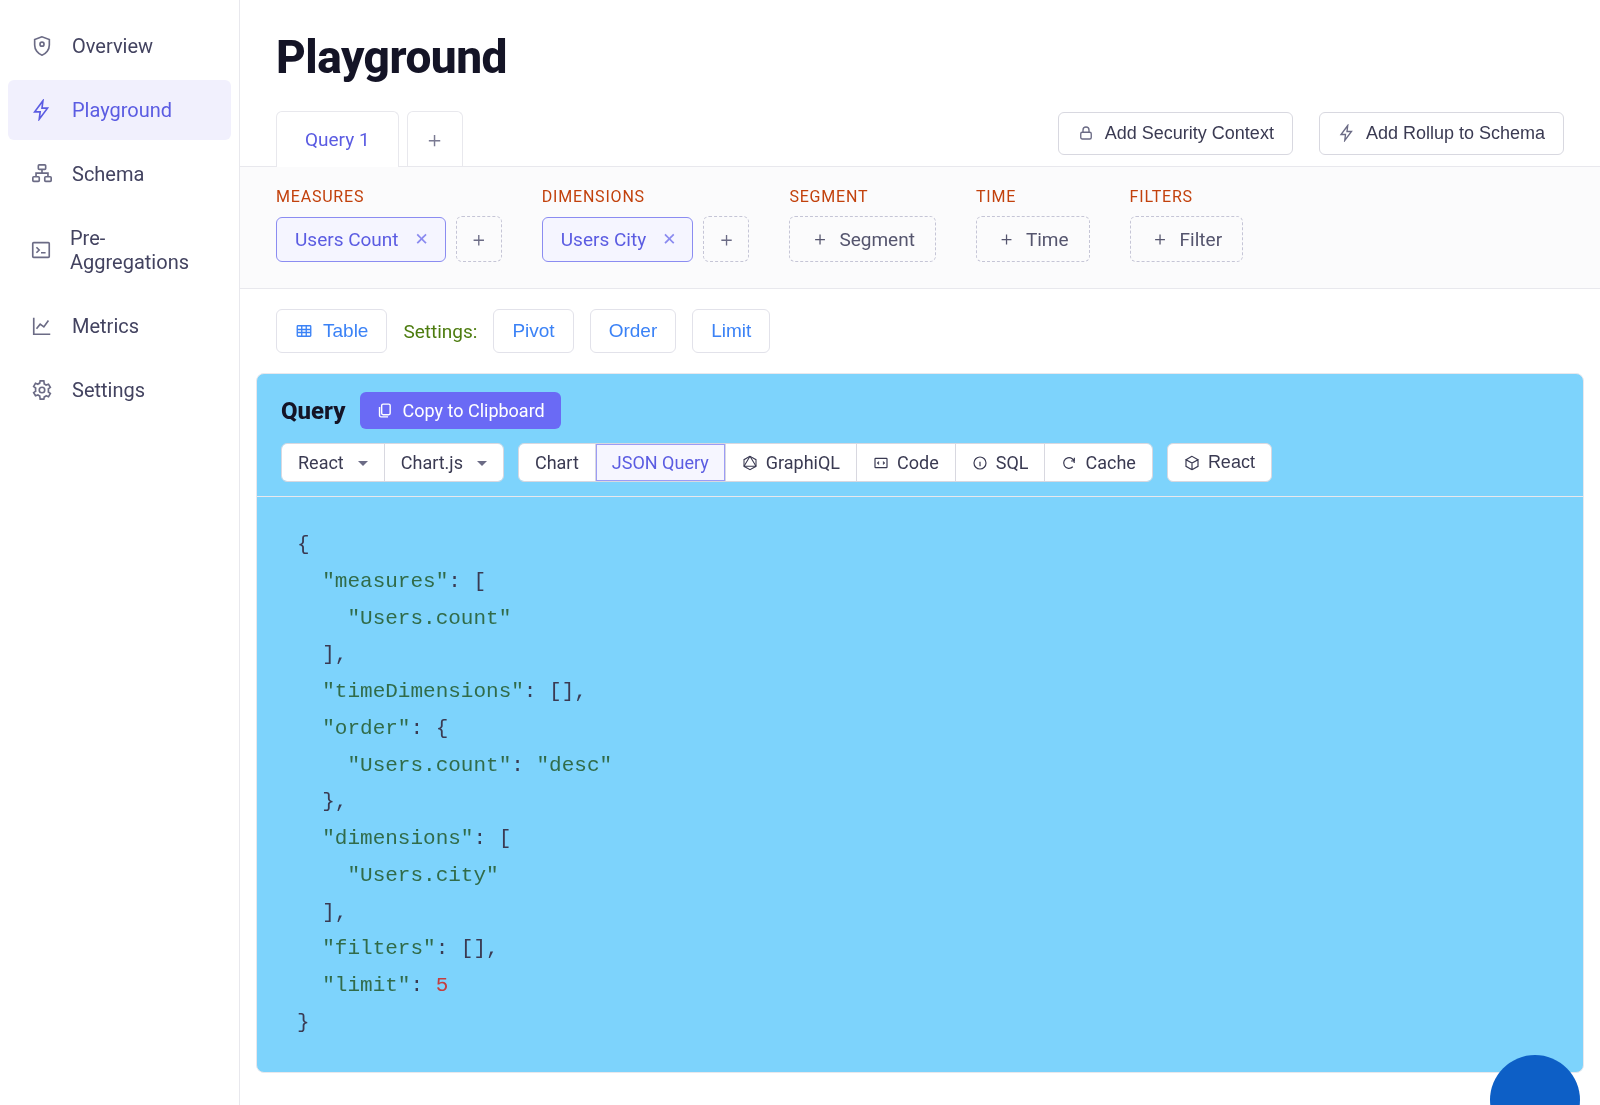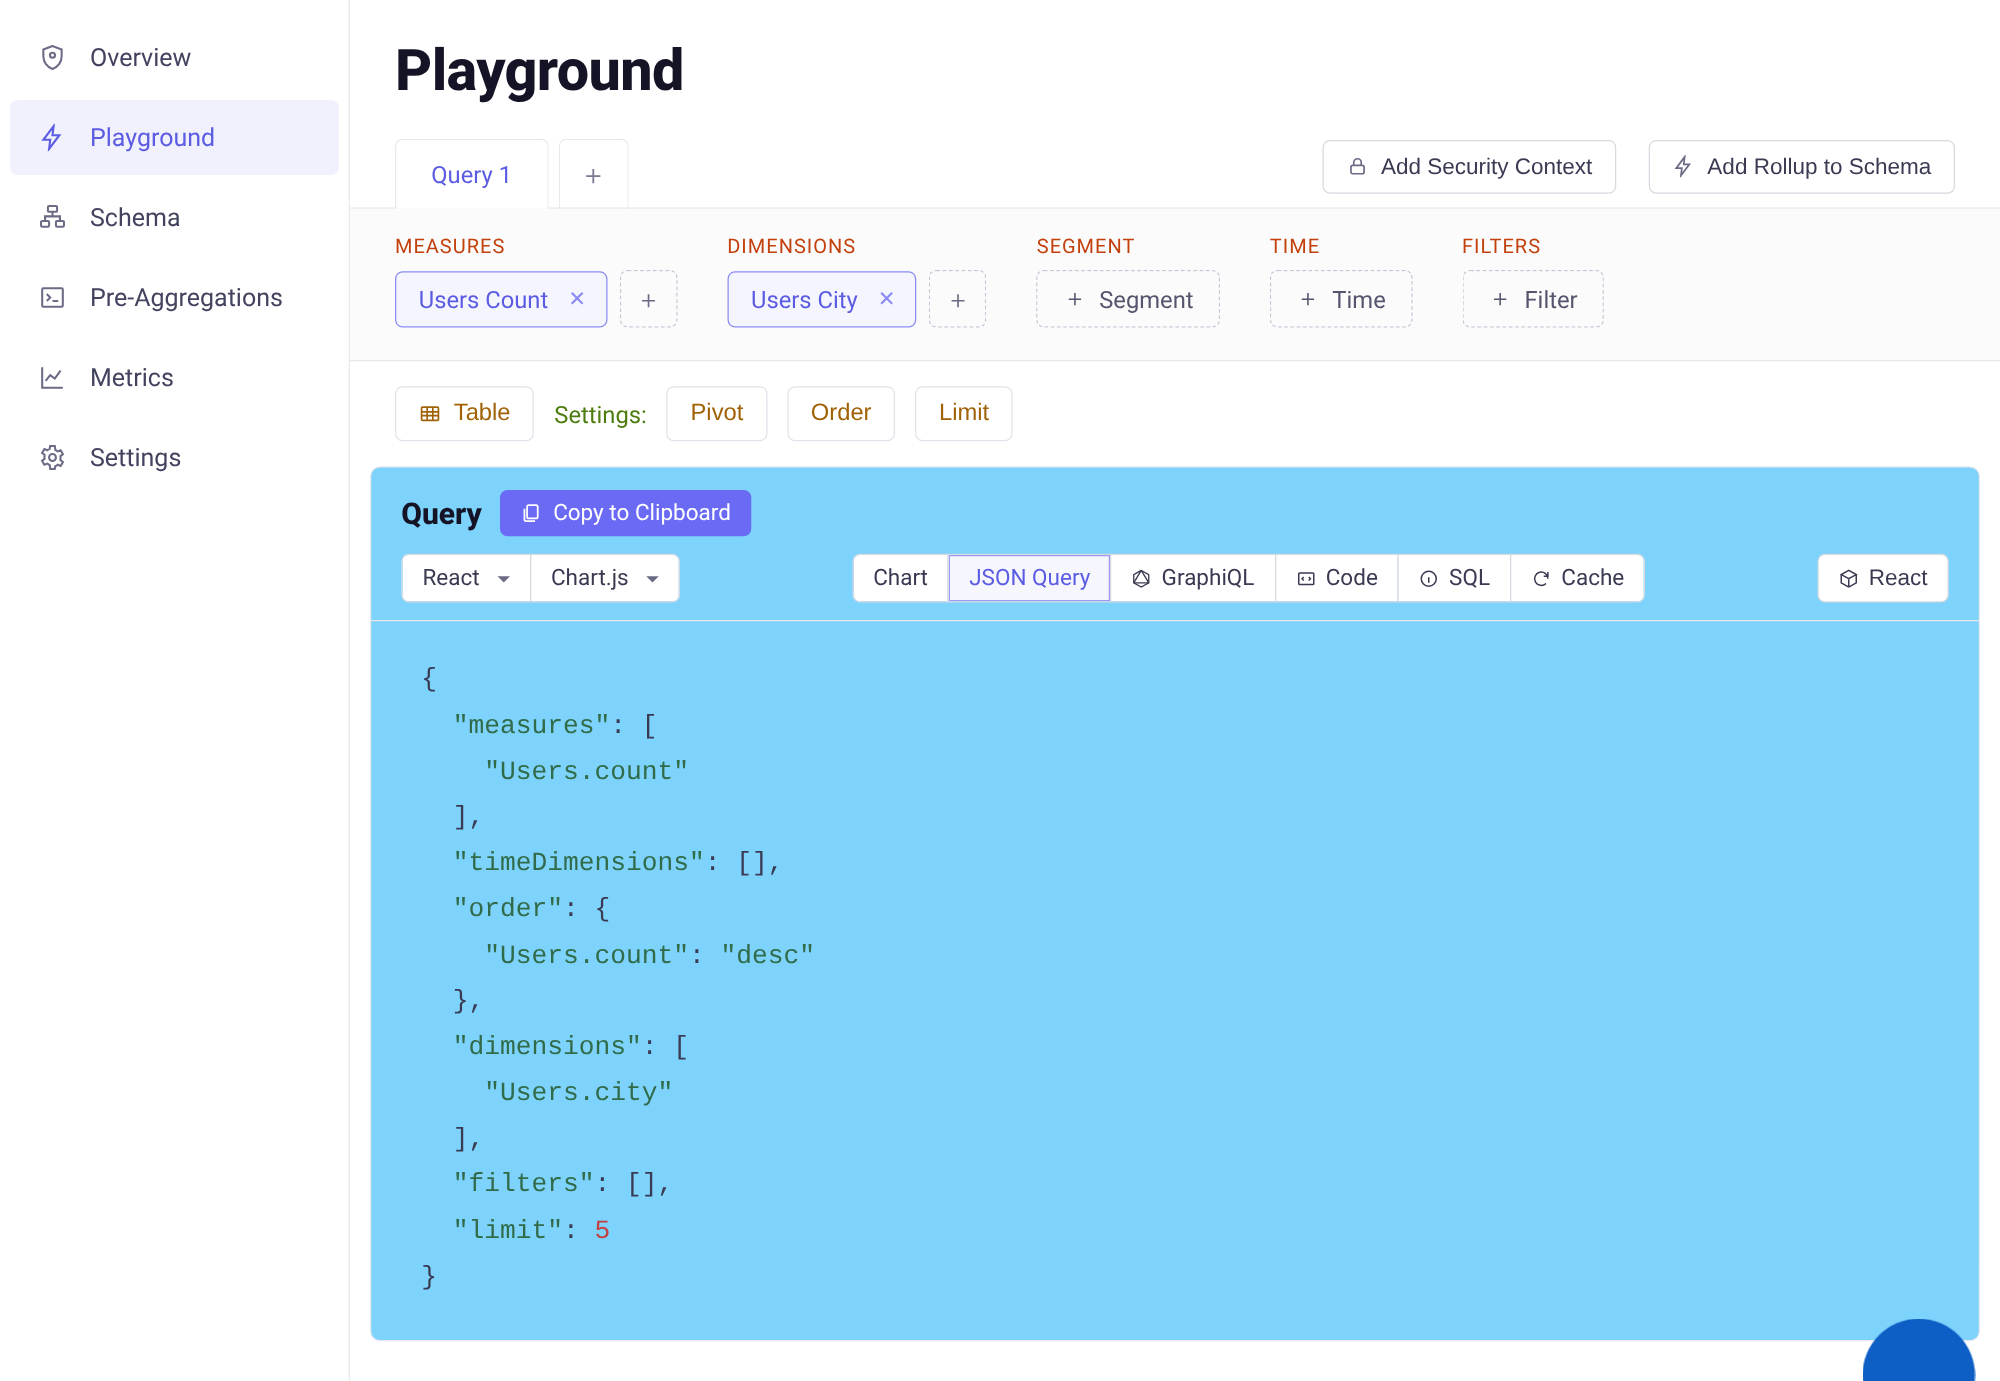--- a/index.html
+++ b/index.html
@@ -7,21 +7,21 @@
     font-family: -apple-system, BlinkMacSystemFont, "Segoe UI", Roboto, Helvetica, Arial, sans-serif;
     font-size: 18px;
     color: #1a1a2e;
     background: #fff;
     width: 1600px;
     height: 1105px;
     overflow: hidden;
     display: flex;
   }
   .sidebar {
-    width: 280px;
+    width: 240px;
     border-right: 1px solid #e8e8ed;
     padding-top: 12px;
     background: #fff;
   }
   .sidebar-item {
     display: flex;
     align-items: center;
     gap: 18px;
     padding: 18px 22px;
     margin: 4px 8px;
@@ -170,21 +170,21 @@
   }
   .tool-btn {
     display: inline-flex;
     align-items: center;
     gap: 10px;
     padding: 10px 18px;
     border: 1px solid #e2e2ea;
     border-radius: 6px;
     background: #fff;
     font-size: 19px;
-    color: #a16207;
+    color: #3b82f6;
     cursor: pointer;
   }
   .tool-label {
     font-size: 19px;
     color: #4d7c0f;
   }
   .query-card {
     margin: 0 16px;
     background: #7dd3fc;
     border: 1px solid #e8e8ed;
@@ -207,21 +207,21 @@
     gap: 10px;
     padding: 8px 16px;
     background: #6a6af5;
     color: #fff;
     border-radius: 6px;
     font-size: 18px;
     cursor: pointer;
   }
   .query-actions {
     display: flex;
-    justify-content: space-between;
+    justify-content: flex-start;
     gap: 14px;
     padding: 0 24px 14px 24px;
     border-bottom: 1px solid #e8e8ed;
     flex-wrap: wrap;
   }
   .btn-group {
     display: inline-flex;
     border: 1px solid #d8d8e0;
     border-radius: 6px;
     overflow: hidden;

